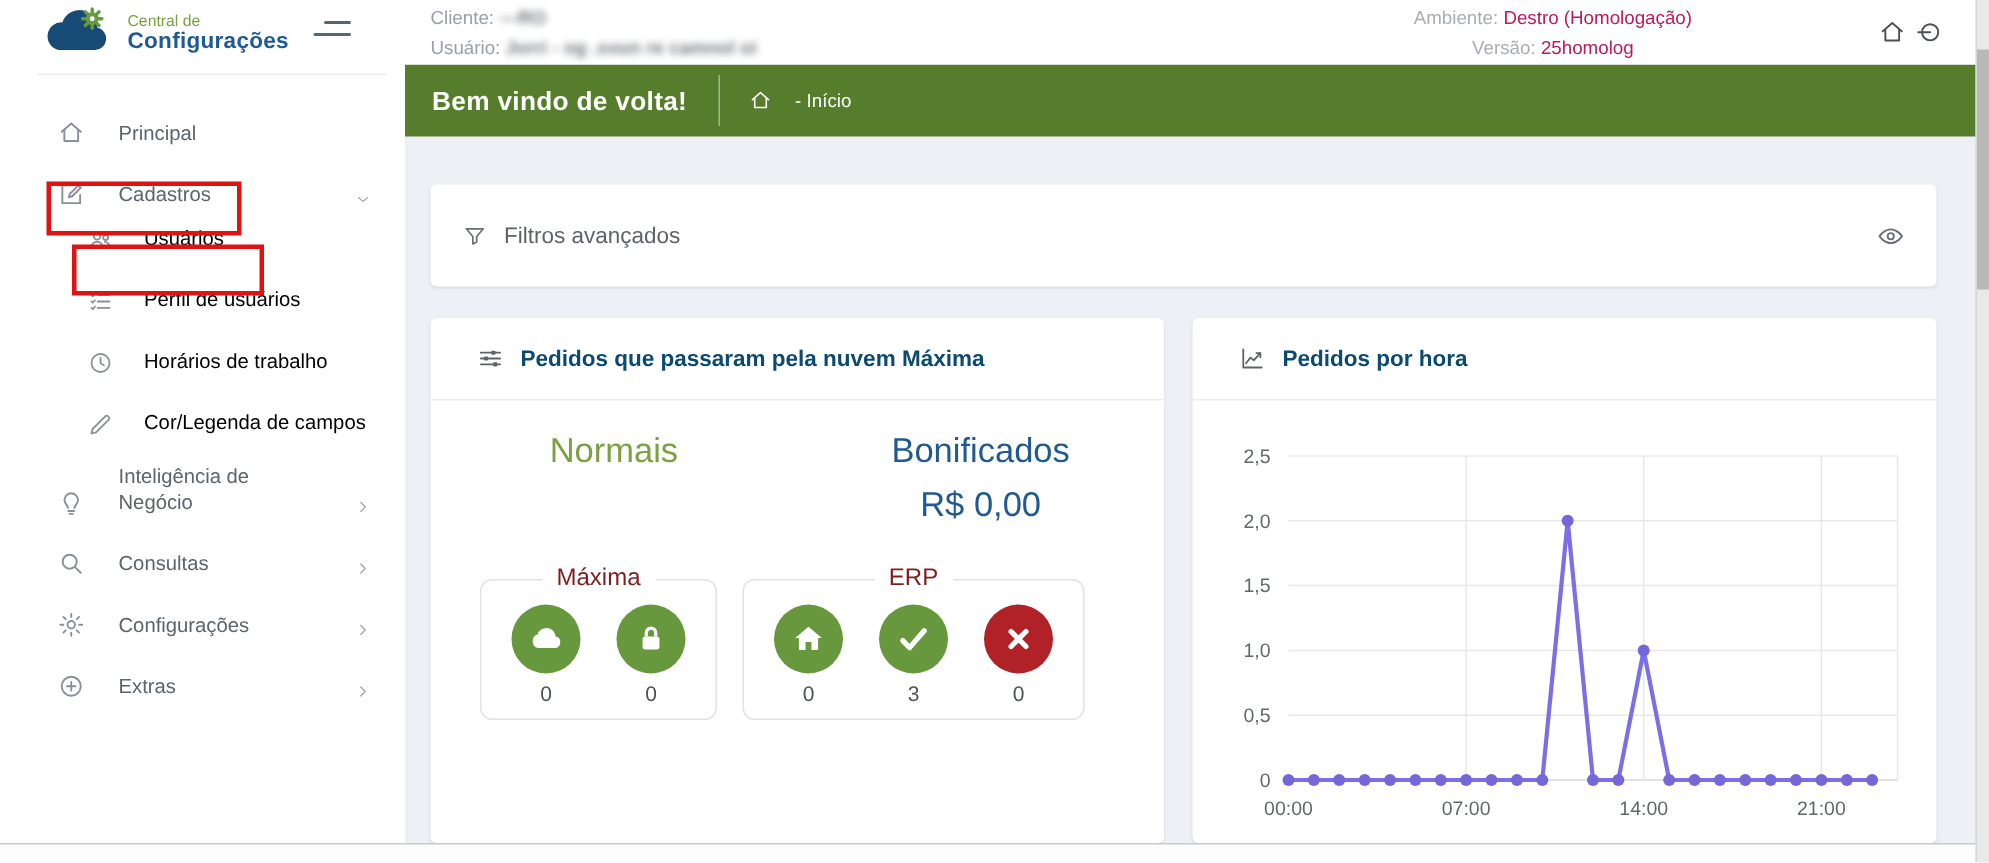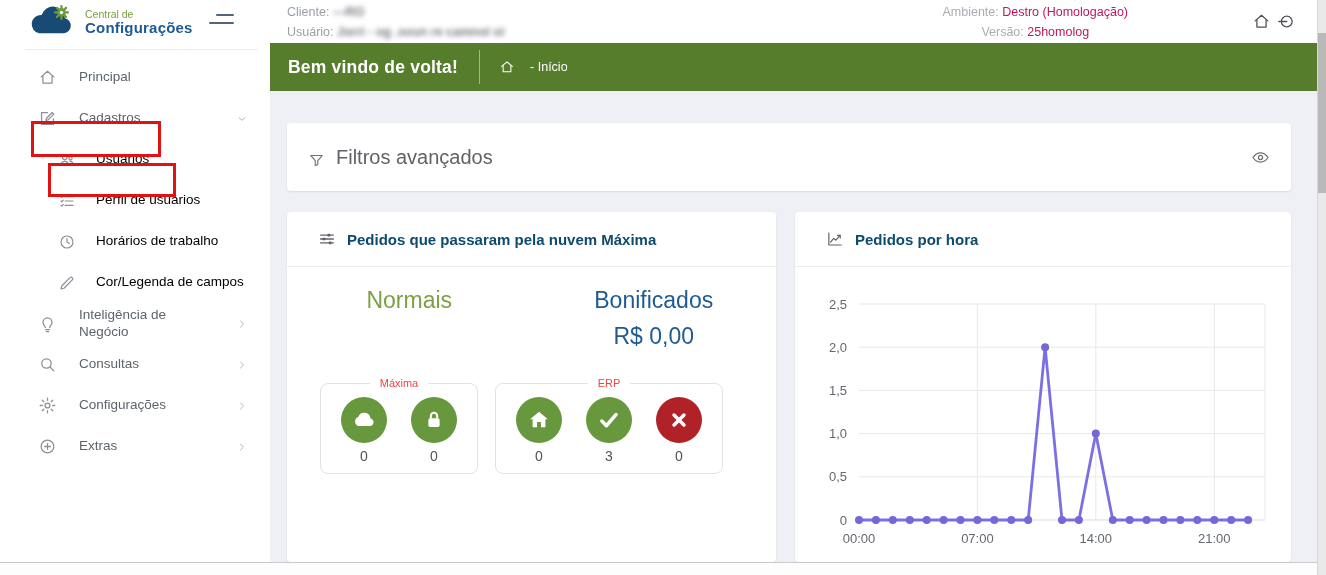--- a/index.html
+++ b/index.html
@@ -40,51 +40,51 @@
   .banner-sep{width:1px;height:34px;background:rgba(255,255,255,.45);margin:0 19px 0 21px;}
   .breadcrumb{display:flex;align-items:center;gap:15px;cursor:pointer;}
   .breadcrumb .icon{width:16px;height:16px;color:#fff;}
   .breadcrumb-text{font-size:12.5px;}
 
   
   .sidebar{position:absolute;left:0;top:43px;width:270px;height:519px;background:#fff;z-index:3;}
   .sidebar-topline{position:absolute;left:25px;right:12px;top:6px;height:1px;background:#ececf1;}
   .side-list{position:absolute;left:0;top:14px;width:100%;}
   .side-item{position:relative;display:flex;align-items:center;min-height:41px;cursor:pointer;color:#5d646b;font-size:13.5px;}
-  .side-item.lvl0{padding-left:38px;gap:22px;}
+  .side-item.lvl0{padding-left:38px;gap:22px;align-items:flex-end;}
   .side-item.lvl1{padding-left:58px;gap:20px;color:#000000;}
   .side-icon{width:19px;height:19px;color:#8a9099;}
   .lvl1 .side-icon{width:18px;height:18px;}
   .side-label{line-height:1.25;}
   .side-label.wrap{max-width:122px;}
   .chev{position:absolute;right:22px;width:12px;height:12px;color:#9ba1a9;}
 
   
   .main{position:absolute;left:270px;top:91px;width:1048px;height:471px;background:#eef0f5;z-index:2;}
   .card{position:absolute;background:#fff;border-radius:4px;box-shadow:0 1px 2px rgba(60,64,67,.12);}
   .filters-card{left:17px;top:32px;width:1004px;height:68px;display:flex;align-items:center;padding:0 21px;box-sizing:border-box;}
-  .filters-title{display:flex;align-items:flex-end;gap:11px;color:#5f6368;font-size:20px;}
+  .filters-title{display:flex;align-items:center;gap:11px;color:#5f6368;font-size:15px;}
   .filters-title .icon{width:17px;height:17px;color:#6a6f75;}
   .eye-btn{margin-left:auto;width:19px;height:19px;color:#6a6f75;cursor:pointer;}
 
   .orders-card{left:17px;top:121px;width:489px;height:350px;overflow:hidden;}
   .chart-card{left:525px;top:121px;width:496px;height:350px;overflow:hidden;}
   .card-header{display:flex;align-items:center;gap:11px;height:54px;padding:0 31px;border-bottom:1px solid #ececee;color:#0c4a6e;font-size:15px;font-weight:600;}
   .card-header .icon{width:18px;height:18px;color:#5f6368;}
 
   .totals-row{display:flex;margin-top:20px;}
   .total-col{flex:1;text-align:center;}
   .total-label{font-size:23px;}
   .total-value{font-size:23px;margin-top:9px;}
   .total-normais{color:#7ca142;}
   .total-bonificados{color:#1f5b92;}
 
   .groups-row{display:flex;gap:17px;margin:27px 0 0 33px;}
   fieldset.group{border:1px solid #e2e2e6;border-radius:8px;margin:0;padding:6px 8px 9px;text-align:center;}
-  fieldset.group legend{font-size:11px;color:#ef4444;padding:0 10px;margin:0 auto;}
+  fieldset.group legend{font-size:16px;color:#7f1d1d;padding:0 10px;margin:0 auto;}
   .stats{display:flex;justify-content:center;}
   .stat{display:flex;flex-direction:column;align-items:center;margin:2px 12px 0;}
   .circle{width:46px;height:46px;border-radius:50%;display:flex;align-items:center;justify-content:center;}
   .circle .icon{width:26px;height:26px;}
   .circle.green{background:#67983d;}
   .circle.red{background:#b02227;}
   .stat-value{font-size:14px;color:#4e5358;margin-top:5px;}
 
   .chart-wrap{position:absolute;left:8px;top:66px;width:480px;height:284px;}
 

